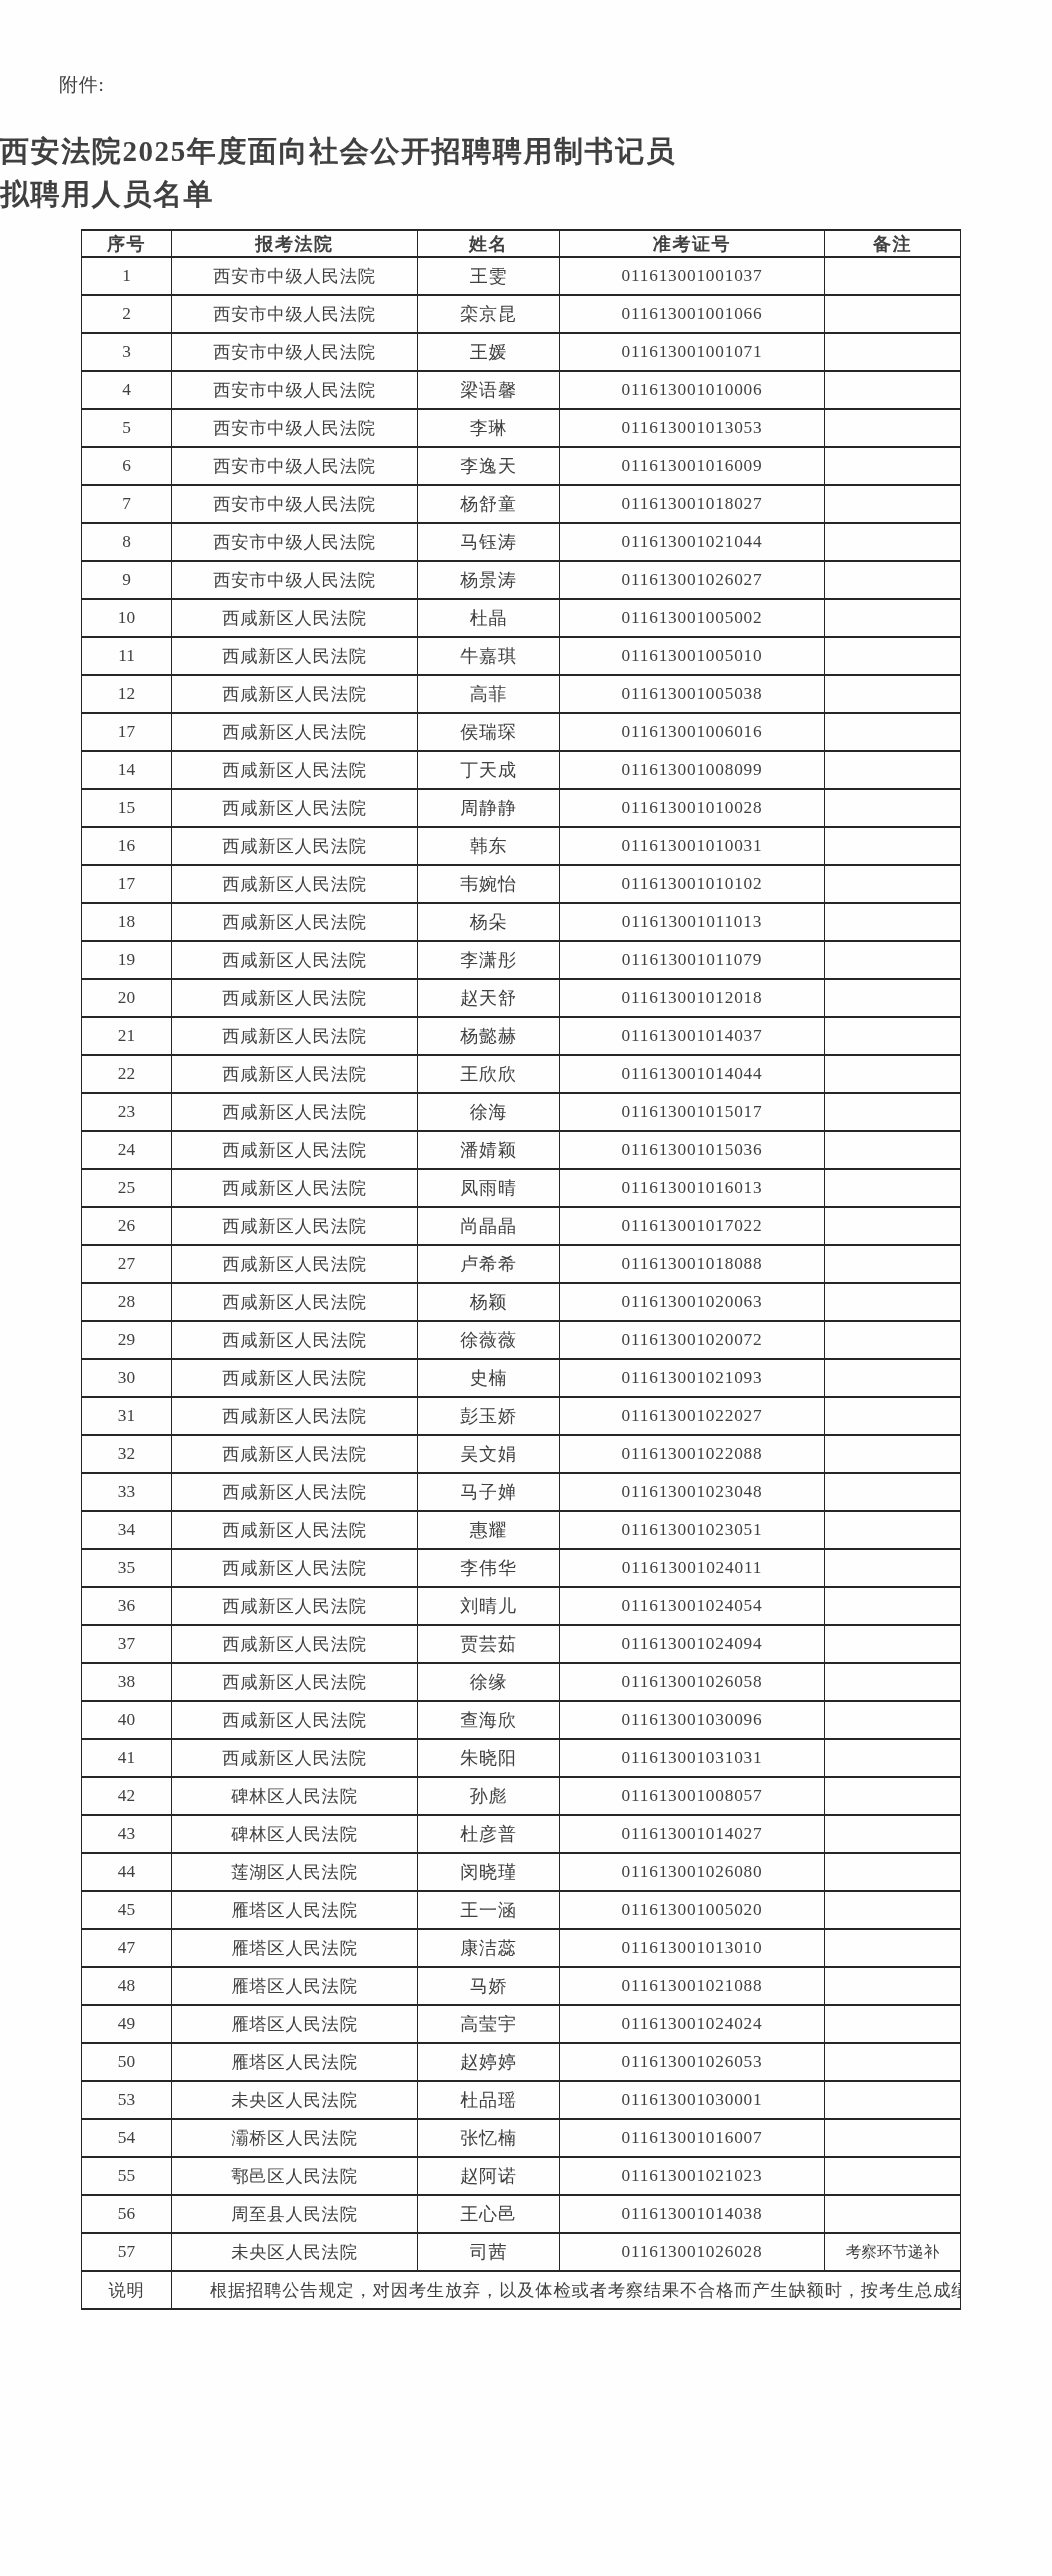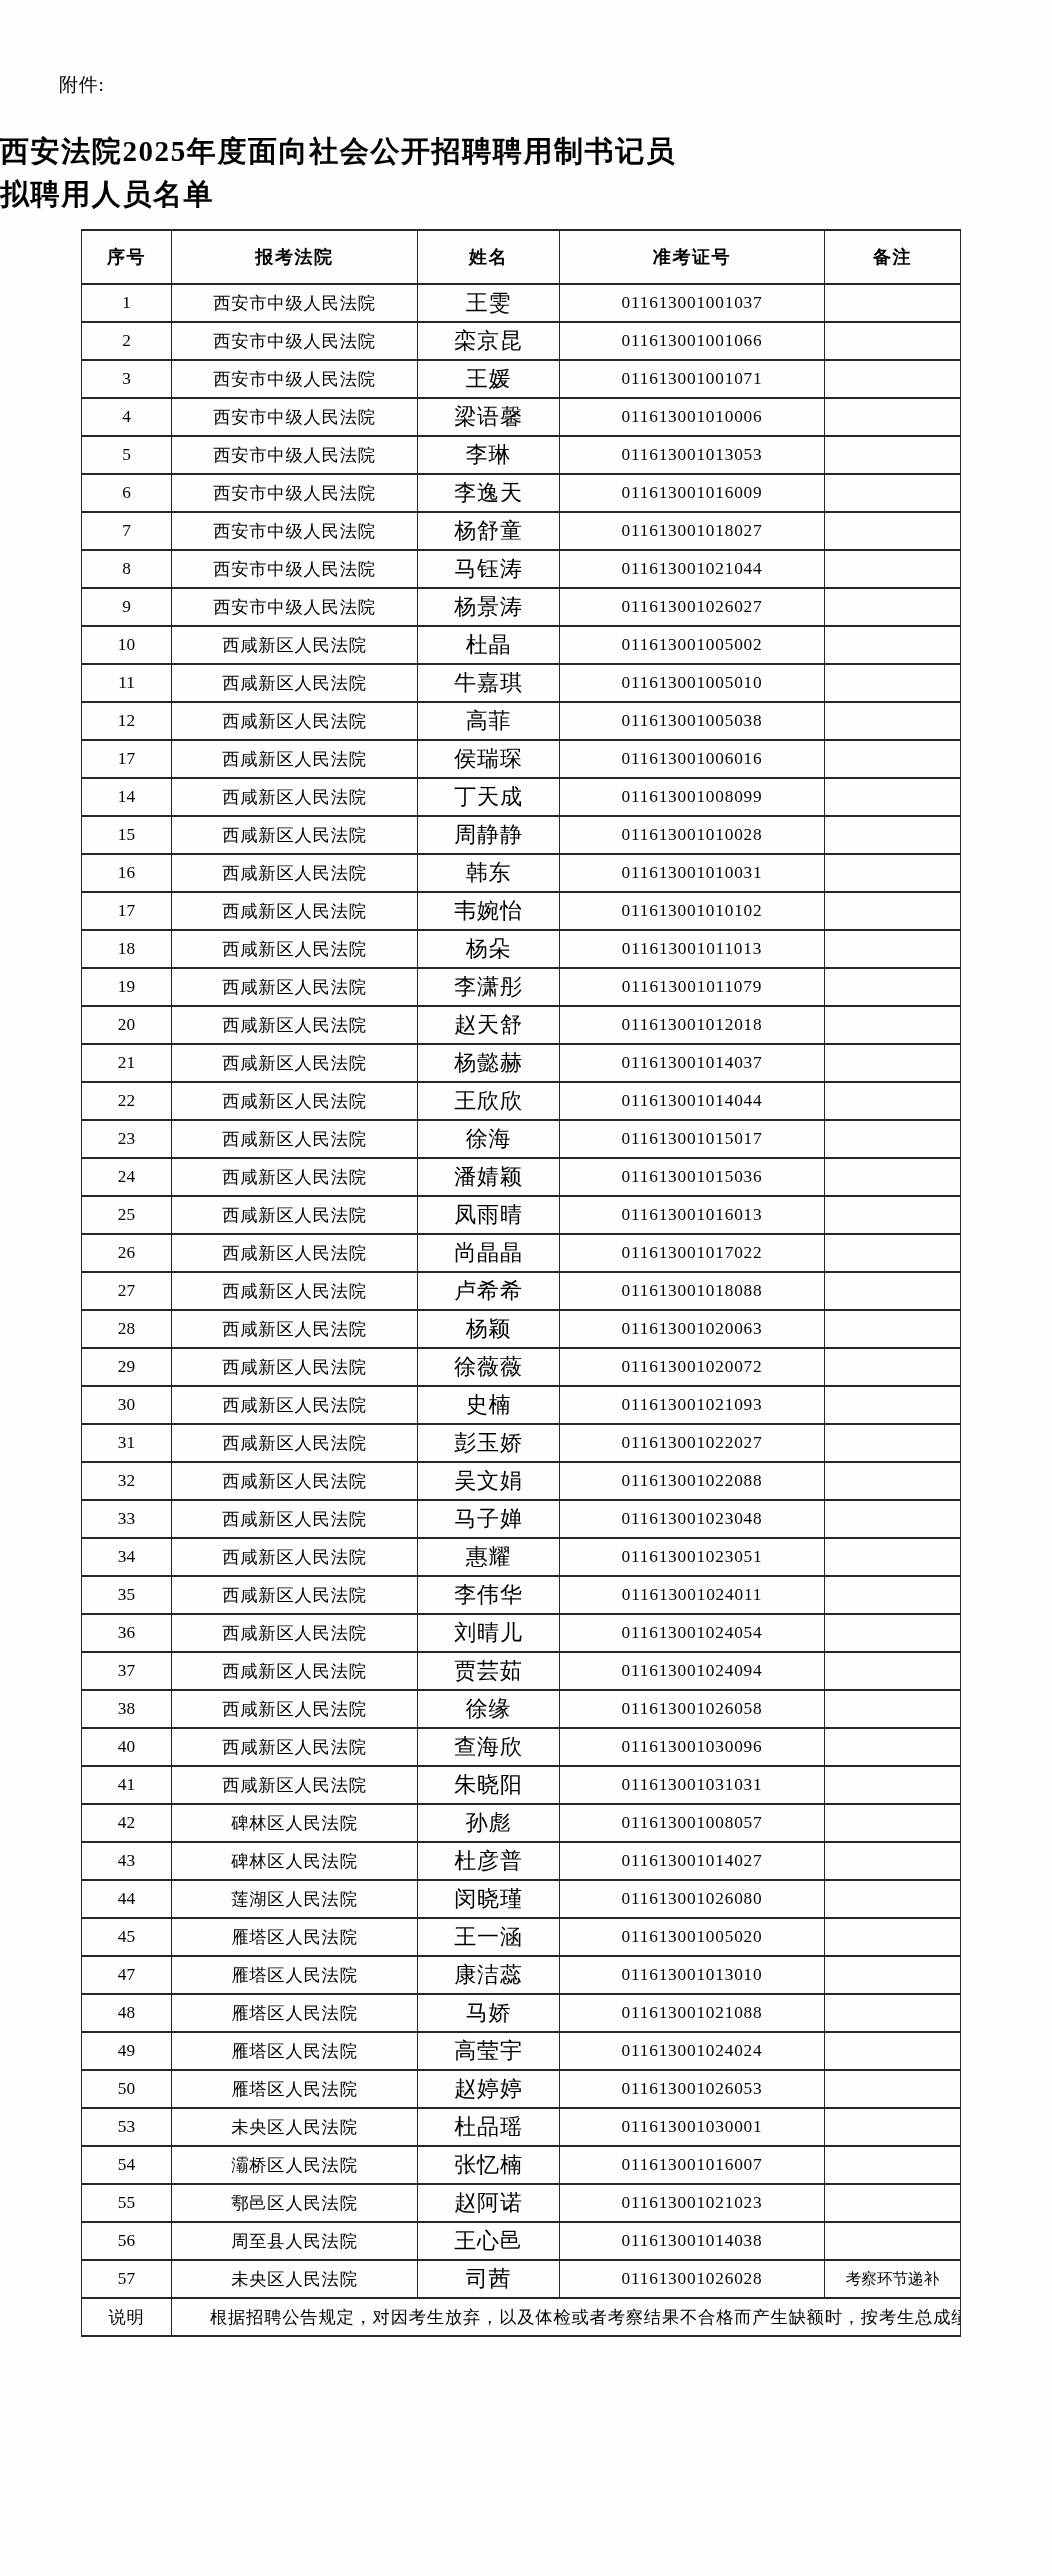--- a/index.html
+++ b/index.html
@@ -6,21 +6,21 @@
     margin: 0;
     padding: 0;
     background: #ffffff;
   }
   .page {
     position: relative;
     width: 1053px;
     height: 2576px;
     background: #fefefe;
     font-family: "Liberation Serif", "DejaVu Serif", serif;
-    color: #000000;
+    color: #404040;
     overflow: hidden;
   }
   .attachment {
     position: absolute;
     left: 59px;
     top: 72px;
     font-size: 19px;
     letter-spacing: 0.8px;
   }
   .title-block {
@@ -45,32 +45,32 @@
   table.roster td {
     border: 1.6px solid #262626;
     border-top-width: 2.5px;
     border-bottom-width: 2.5px;
     text-align: center;
     vertical-align: middle;
     padding: 0 3.3px;
     overflow: hidden;
     white-space: nowrap;
   }
-  table.roster thead tr { height: 54px; }
+  table.roster thead tr { height: 27px; }
   table.roster tbody tr { height: 38px; }
   table.roster th {
     font-family: "Liberation Sans", "DejaVu Sans", sans-serif;
     font-weight: bold;
     font-size: 18px;
     letter-spacing: 1.6px;
     background: #fefefe;
   }
   td.c-serial  { font-size: 17.3px; }
   td.c-court   { font-size: 17.3px; letter-spacing: 0.8px; }
-  td.c-name    { font-size: 22px; letter-spacing: 0.8px; }
+  td.c-name    { font-size: 18px; letter-spacing: 0.8px; }
   td.c-ticket  { font-size: 17.3px; letter-spacing: 0.8px; }
   td.c-remark  { font-size: 15.6px; }
   tr.note-row { height: 79px; }
   td.note-label {
     font-size: 17.3px;
     letter-spacing: 0.8px;
   }
   td.note-text {
     text-align: left;
     white-space: normal;

